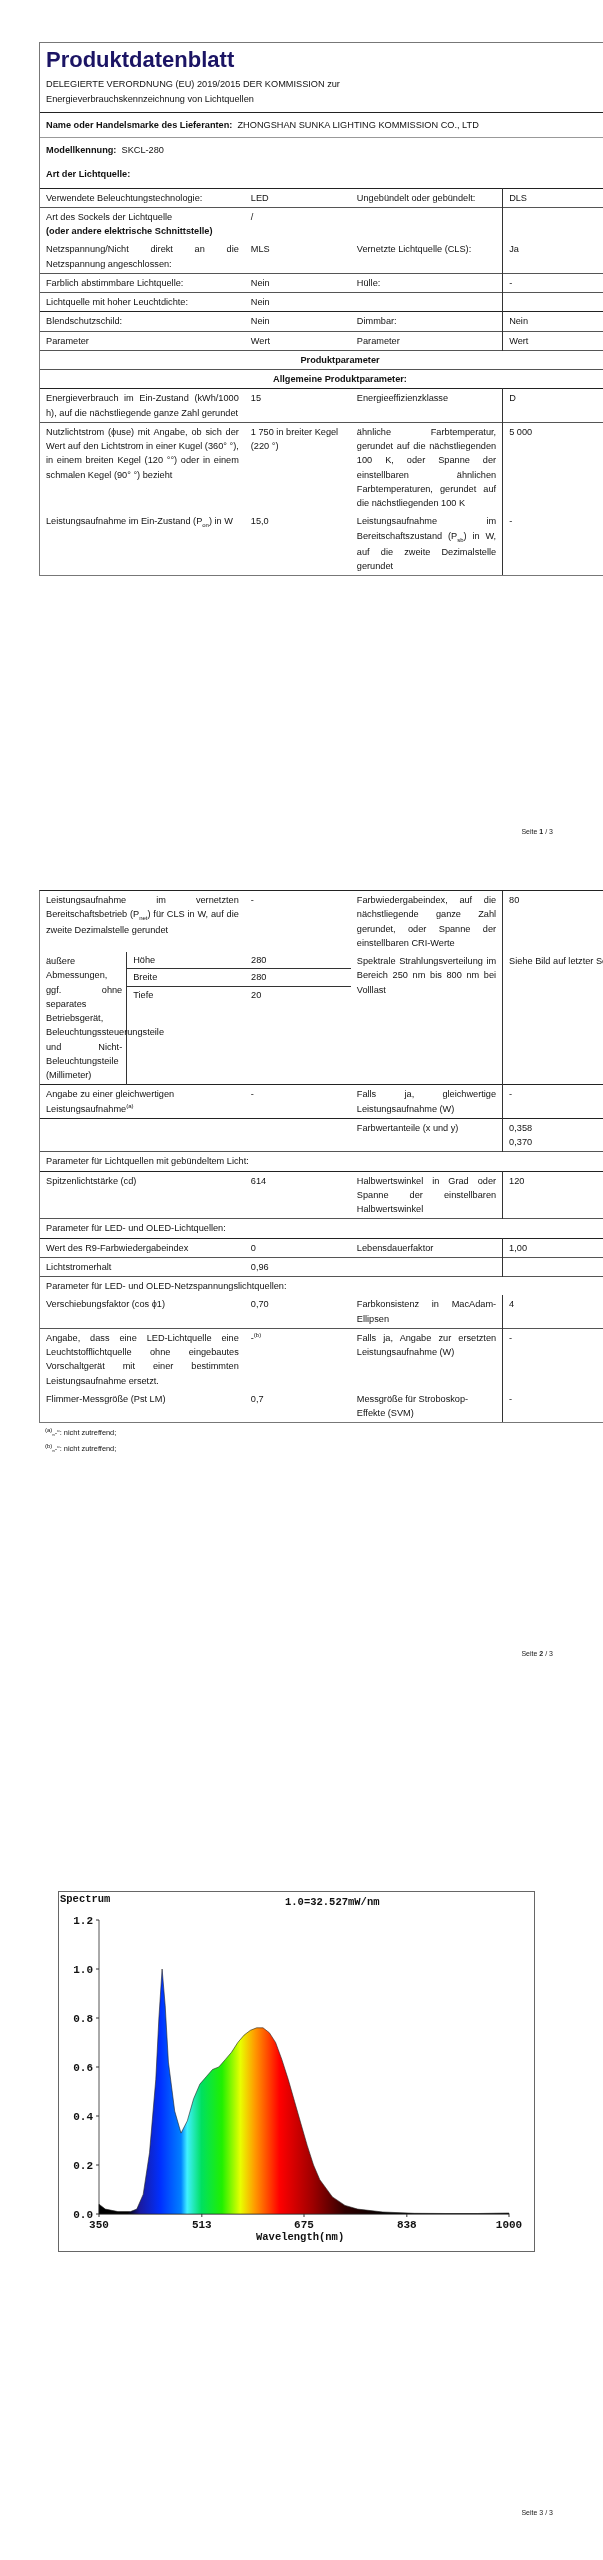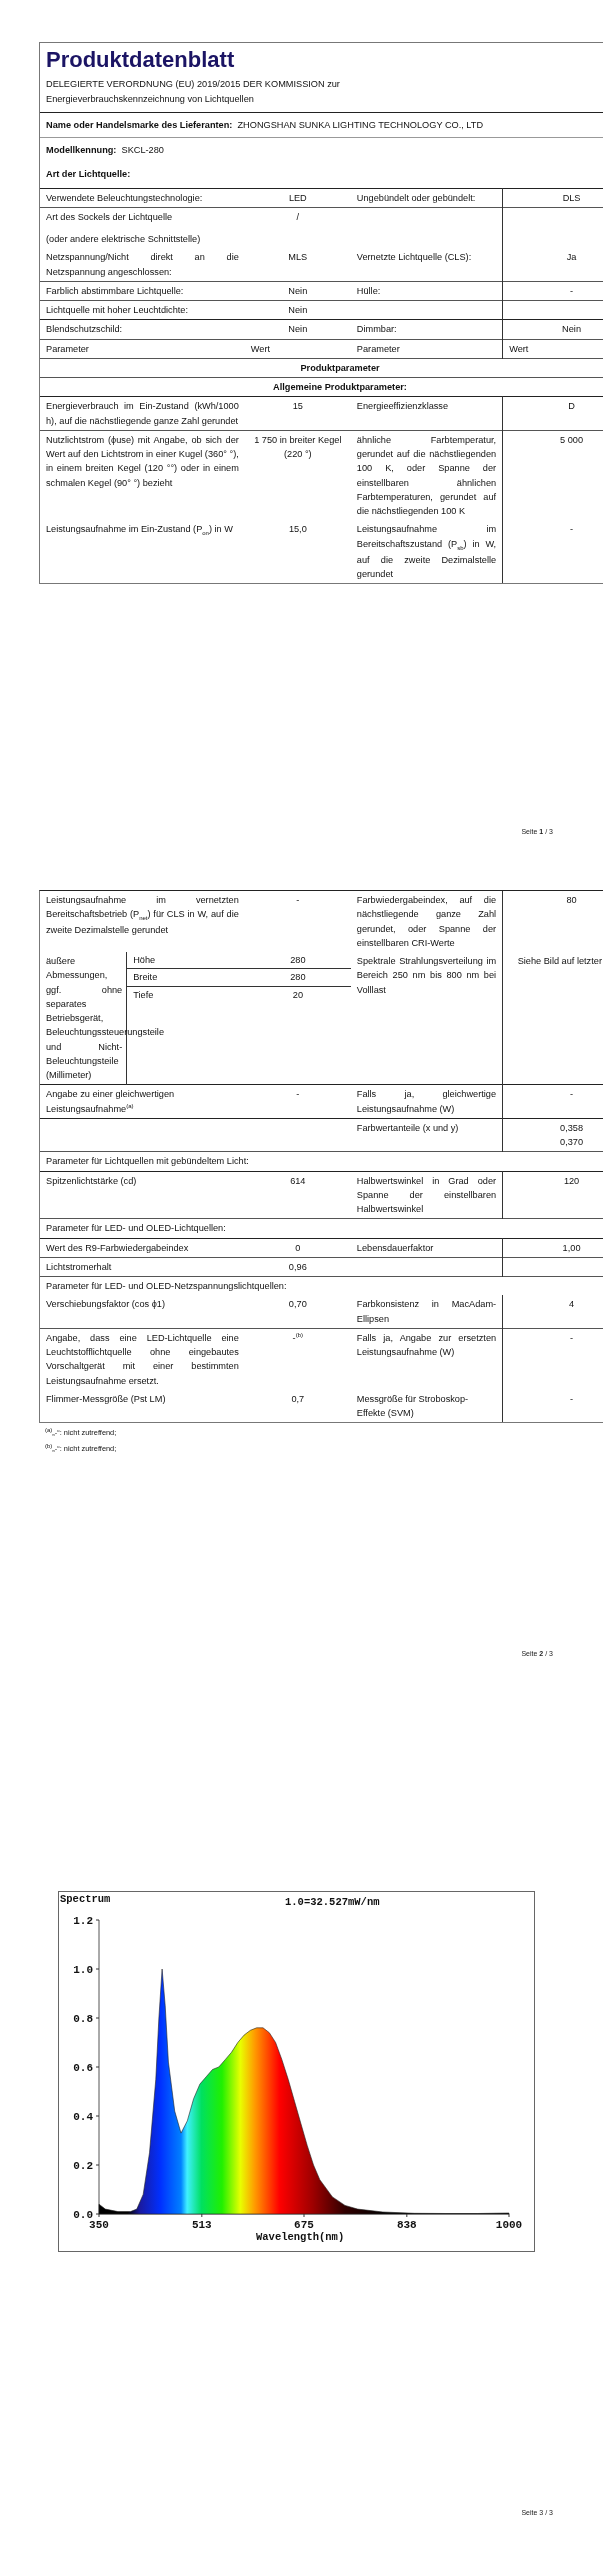--- a/index.html
+++ b/index.html
@@ -8,21 +8,21 @@
   .sheet { position:absolute; left:39px; width:602px; }
   .box { border:1px solid #777; border-bottom:none; }
   .title { color:#1b1464; font-weight:bold; font-size:22px; line-height:1; padding:6px 6px 6px 6px; font-family:"Liberation Sans", sans-serif; }
   .sub { padding:0 6px 6px 6px; line-height:1.6; }
   .line { padding:5px 6px 4px 6px; border-top:1.5px solid #222; line-height:1.6; }
   .line.soft { border-top:1px solid #999; }
   .line b { font-weight:bold; }
   table { border-collapse:collapse; width:100%; table-layout:fixed; }
   td { vertical-align:top; padding:2px 6px; font-size:9.2px; line-height:1.55; }
   td.j { text-align:justify; }
-  td.c { text-align:center; }
+  td.c { text-align:left; }
   td.vr { border-right:1px solid #333; }
   tr.bt td { border-top:1px solid #555; }
   tr.btk td { border-top:1.5px solid #222; }
   td.sec { text-align:center; font-weight:bold; }
   td.secl { font-weight:normal;margin-left:10px; }
   .outer { border-left:1px solid #777; border-right:1px solid #777; border-bottom:1px solid #777; }
   .pagenum { position:absolute; right:50px; font-size:7px; color:#222; }
   .pagenum b { font-weight:bold; }
   sub, sup { font-size:6px; }
   .fn { font-size:7.4px; line-height:1.9; padding-left:6px; }
@@ -37,21 +37,21 @@
 <div class="page" style="top:0;">
   <div class="sheet" style="top:42px;">
     <div class="box" style="border-bottom:none;">
       <div class="title">Produktdatenblatt</div>
       <div class="sub">
         <div>DELEGIERTE VERORDNUNG (EU) 2019/2015 DER KOMMISSION zur</div>
         <div>Energieverbrauchskennzeichnung von Lichtquellen</div>
       </div>
       <div class="line">
         <b>Name oder Handelsmarke des Lieferanten:</b>&nbsp;
-        <span>ZHONGSHAN SUNKA LIGHTING TECHNOLOGY CO., LTD</span>
+        <span>ZHONGSHAN SUNKA LIGHTING KOMMISSION CO., LTD</span>
       </div>
       <div class="line soft">
         <b>Modellkennung:</b>&nbsp;
         <span>SKCL-280</span>
       </div>
       <div class="line" style="border-top:none; padding-bottom:6px;">
         <b>Art der Lichtquelle:</b>
       </div>
     </div>
 
@@ -66,21 +66,21 @@
         <tbody>
             <tr class="btk">
           <td class="j">Verwendete Beleuchtungstechnologie:</td>
           <td class="c">LED</td>
           <td class="j vr">Ungebündelt oder gebündelt:</td>
           <td class="c">DLS</td>
         </tr>
         <tr class="bt">
           <td class="j">
             <div>Art des Sockels der Lichtquelle</div>
-            <div style="margin-top:8px; text-align:justify;">(oder andere elektrische Schnittstelle)</div>
+            <div style="margin-top:0; text-align:justify;font-weight:bold;">(oder andere elektrische Schnittstelle)</div>
           </td>
           <td class="c">/</td>
           <td class="vr"></td>
           <td class="c"></td>
         </tr>
         <tr>
           <td class="j">Netzspannung/Nicht direkt an die Netzspannung angeschlossen:</td>
           <td class="c">MLS</td>
           <td class="j vr">Vernetzte Lichtquelle (CLS):</td>
           <td class="c">Ja</td>

